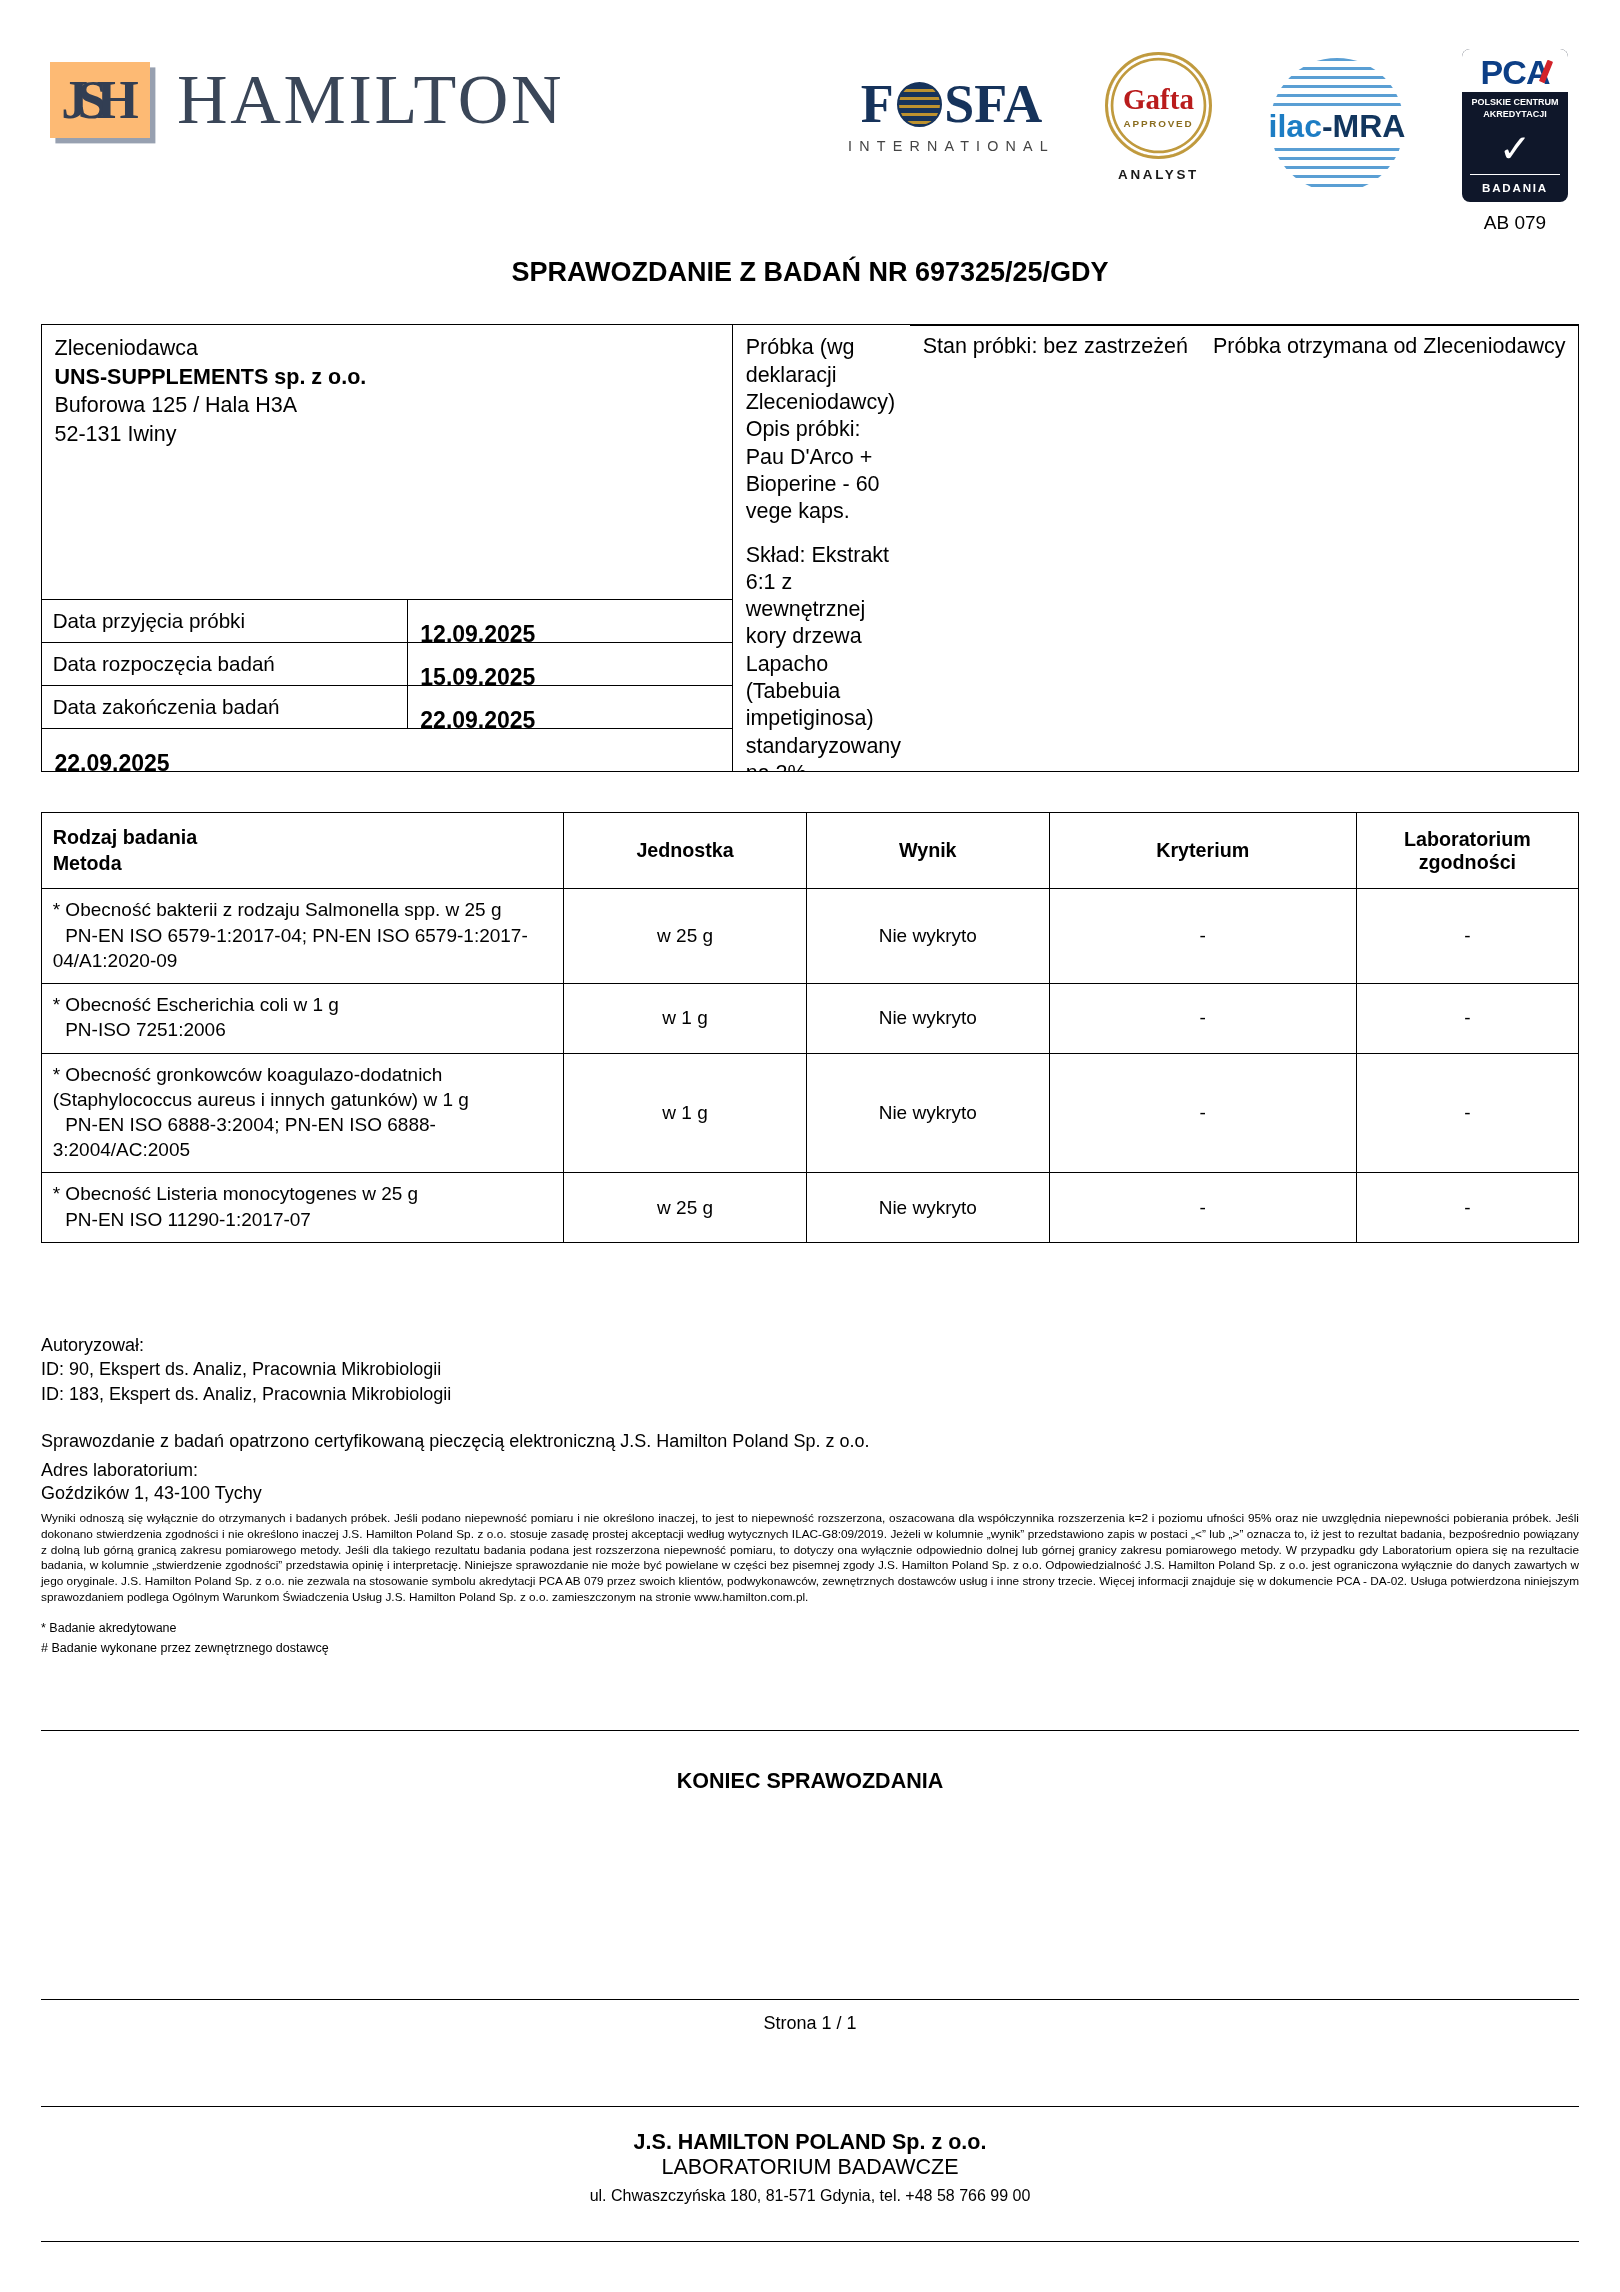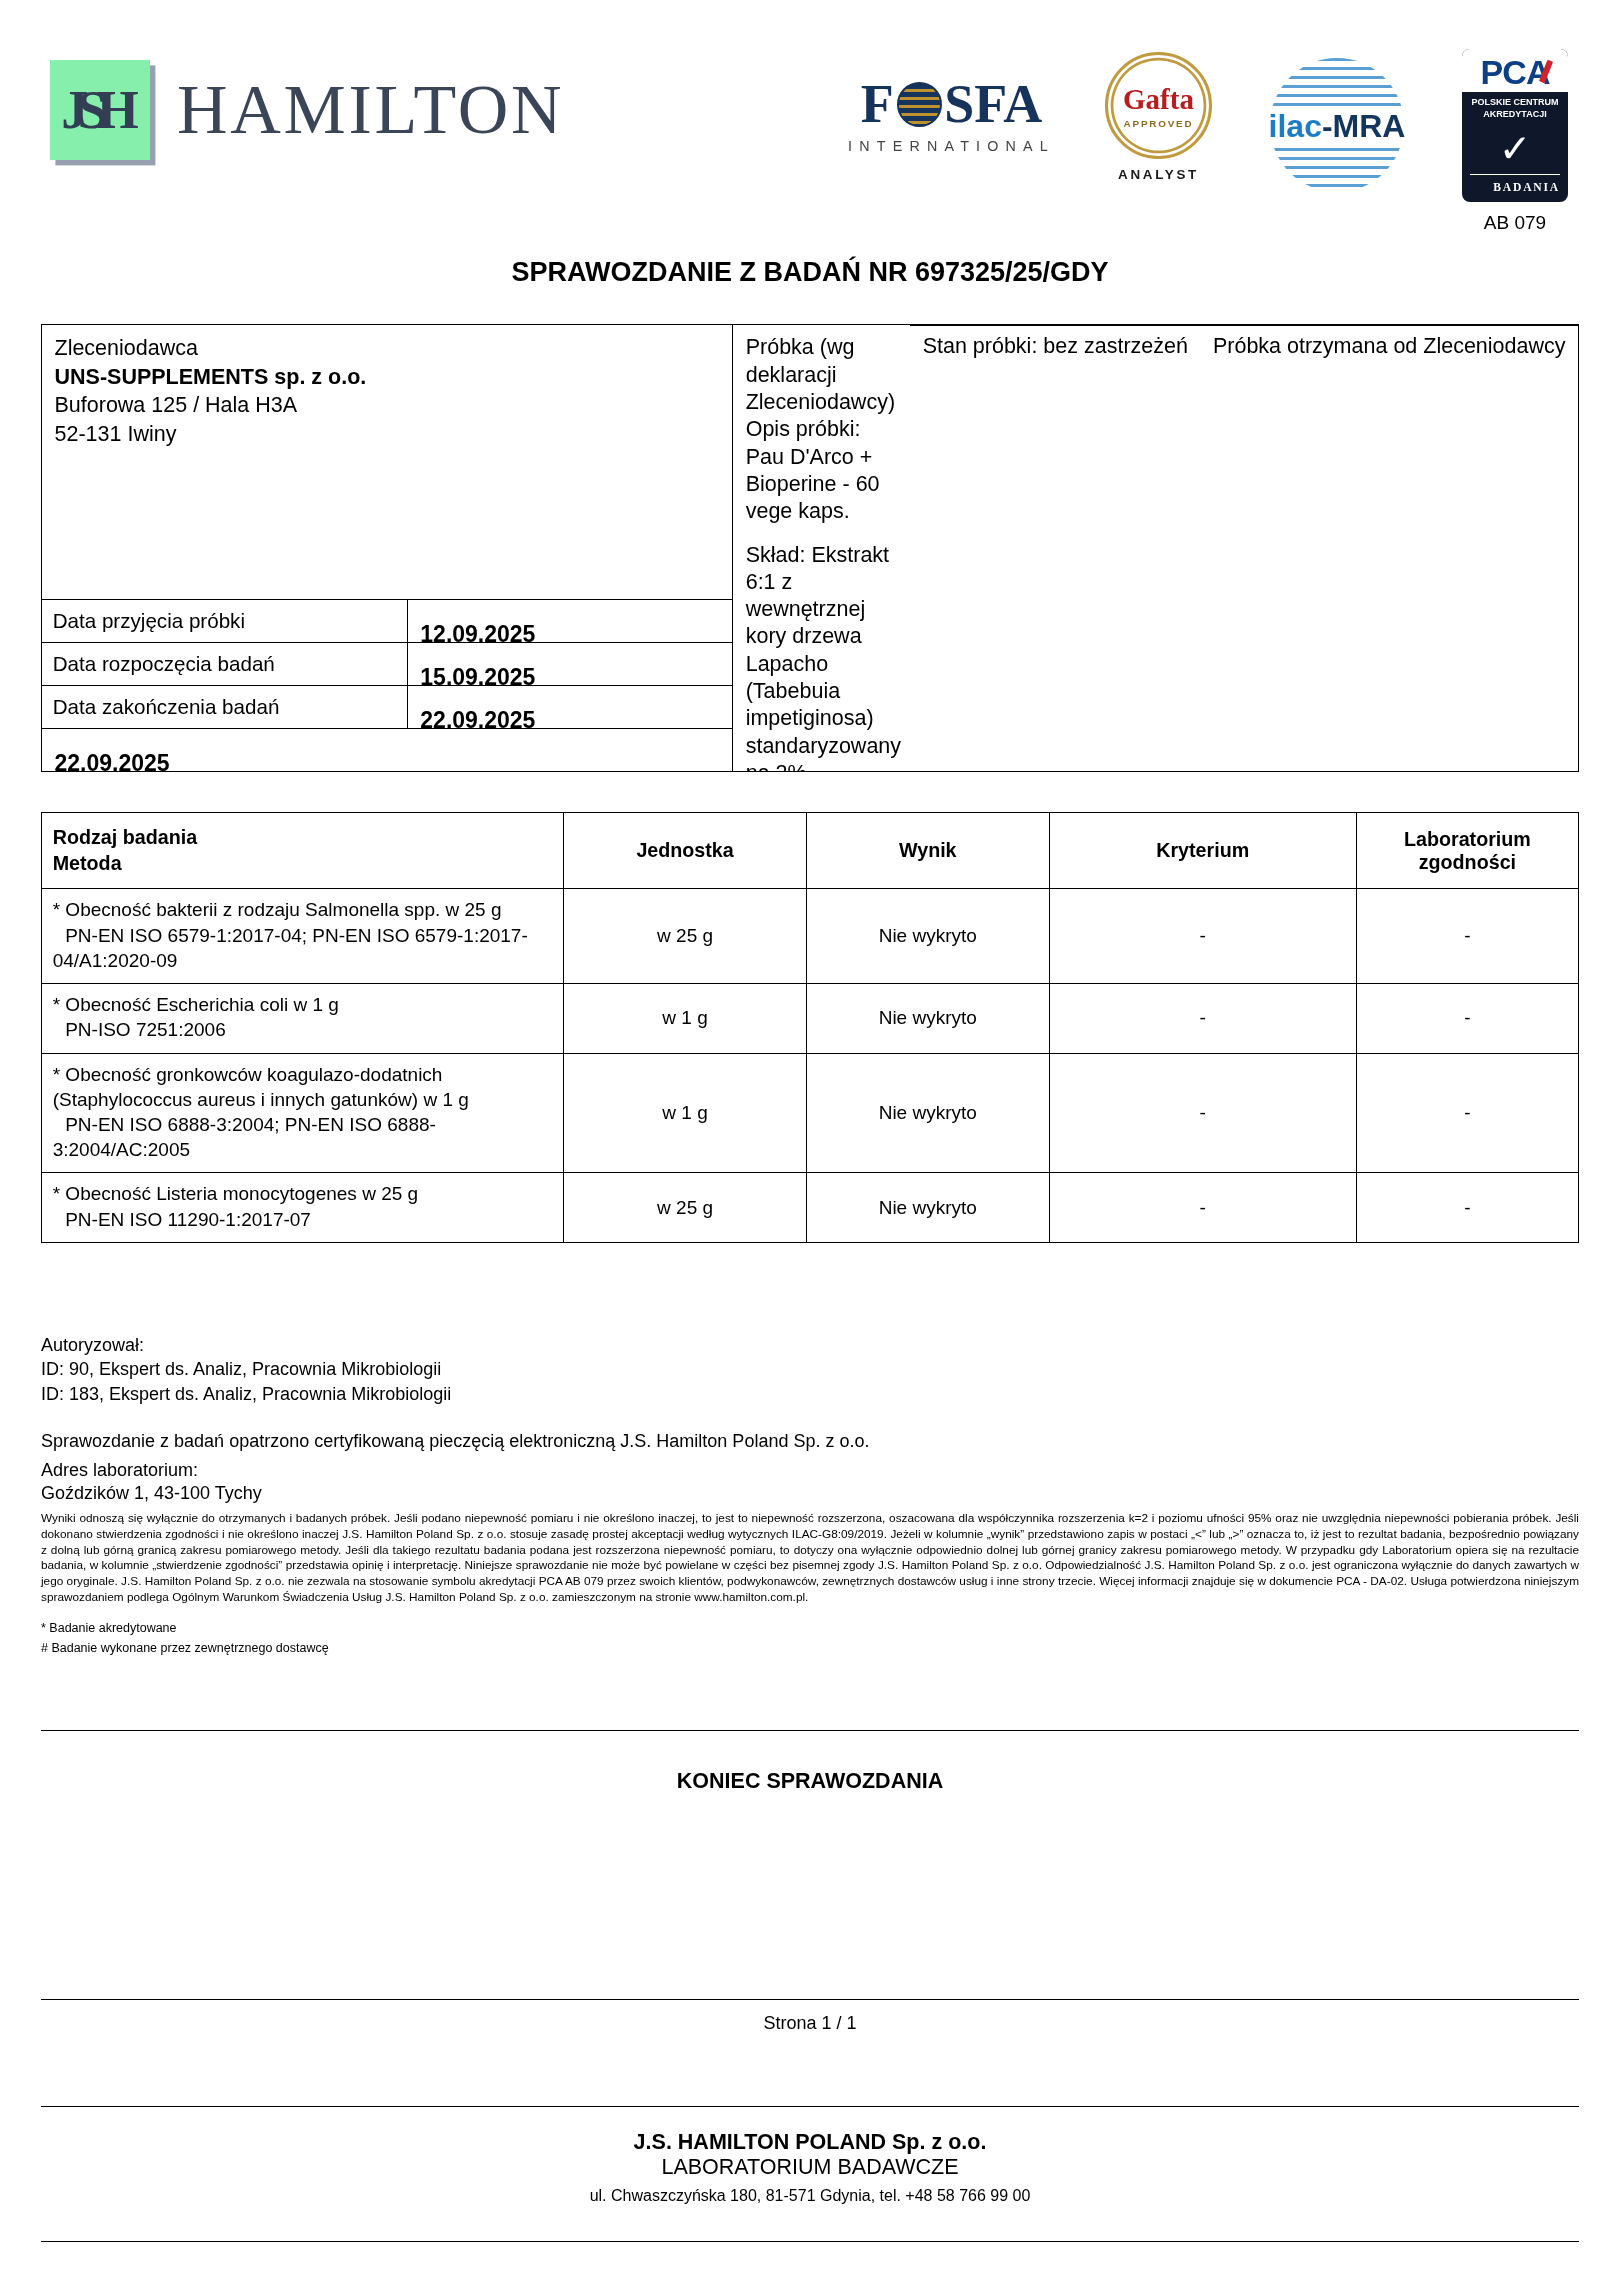--- a/index.html
+++ b/index.html
@@ -3,21 +3,21 @@
 <meta charset="utf-8">
 <style>
   * { margin:0; padding:0; box-sizing:border-box; }
   html,body { background:#e8e8e8; }
   body { font-family:"Liberation Sans", sans-serif; color:#000; }
   .page { width:1620px; height:2293px; margin:0 auto; background:#fff; position:relative; overflow:hidden; }
 
   
   .header { display:flex; align-items:flex-start; padding:47px 52px 0 50px; }
   .brand { display:flex; align-items:center; margin-top:12.5px; }
-  .jsh-box { width:100px; height:100px; background:#86efac; box-shadow:5.4px 5.4px 0 #97a0b0;
+  .jsh-box { width:100px; height:76px; background:#fdba74; box-shadow:5.4px 5.4px 0 #97a0b0;
              display:flex; align-items:center; justify-content:center;
              font-family:"Liberation Serif", serif; font-weight:bold; font-size:54px;
              color:#323e53; letter-spacing:-10.7px; padding-right:10.7px; }
   .hamilton { font-family:"Liberation Serif", serif; font-size:70px; color:#3a4658;
               margin-left:27px; letter-spacing:2.7px; }
 
   .certs { margin-left:auto; display:flex; align-items:flex-start; gap:50px; }
 
   .fosfa { text-align:center; margin-top:30px; }
   .fosfa-word { display:flex; align-items:center; justify-content:center;
@@ -50,21 +50,21 @@
   .pca { width:106px; border-radius:8px; background:#0f172a; overflow:hidden; margin:0 auto; }
   .pca-top { background:#fff; padding:6.3px 0 2.7px; font-weight:bold; font-size:34px;
              color:#0d3f86; line-height:1; letter-spacing:-0.9px; }
   .pca-a { position:relative; display:inline-block; }
   .pca-a::after { content:""; position:absolute; right:0; top:4.5px; width:6.3px; height:23px;
                   background:#d2232a; transform:rotate(22deg); border-radius:0.9px; }
   .pca-ctr { color:#fff; font-size:9px; font-weight:bold; line-height:1.3; padding:5.4px 1.8px 1.8px; }
   .pca-emblem { height:52px; display:flex; align-items:center; justify-content:center;
                 color:#fff; font-size:39px; }
   .pca-bottom { border-top:1.8px solid #fff; margin:0 8px; padding:5.4px 0 8px; color:#fff;
-                font-size:11.6px; letter-spacing:1.8px; font-weight:bold; text-align:right;font-family:Liberation Serif, serif; }
+                font-size:11.6px; letter-spacing:1.8px; font-weight:bold; text-align:center; }
   .ab079 { margin-top:10.7px; font-size:19px; text-align:center; }
 
   
   .report-title { text-align:center; font-size:27px; font-weight:bold; margin-top:23px; }
 
   
   .info-table { margin:36px 41px 0; height:448px; border:1.8px solid #000; display:flex; }
   .info-left { width:45%; border-right:1.8px solid #000; display:flex; flex-direction:column; }
   .client-cell { flex:1; padding:9px 12.5px; font-size:21.5px; line-height:1.32; overflow:hidden; }
   .client-name { font-weight:bold; }

